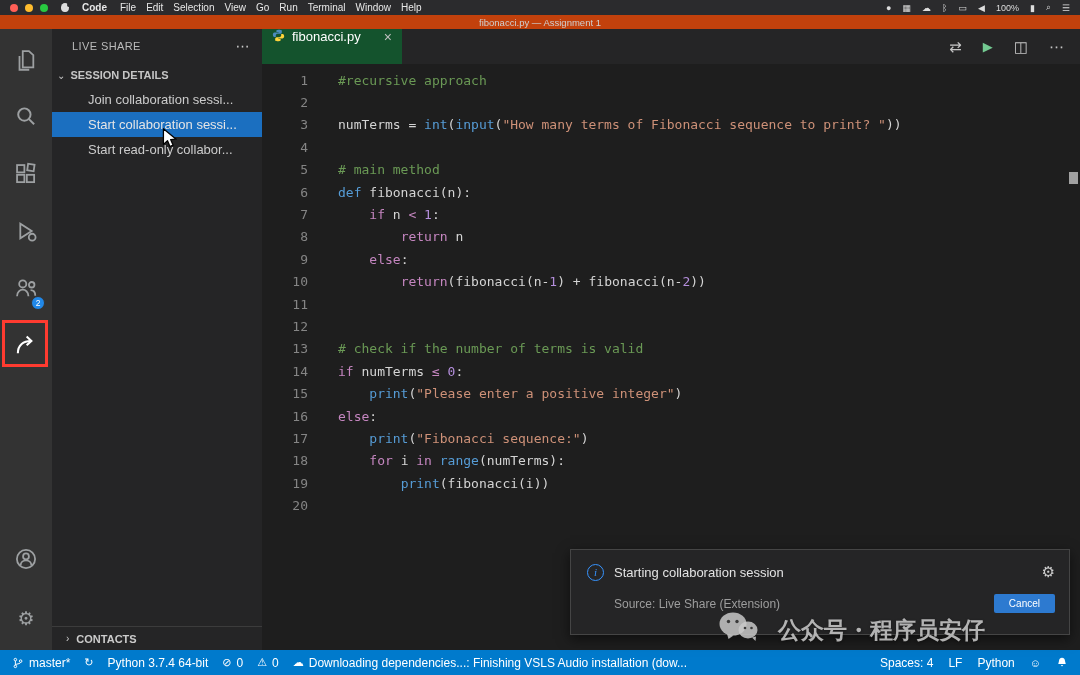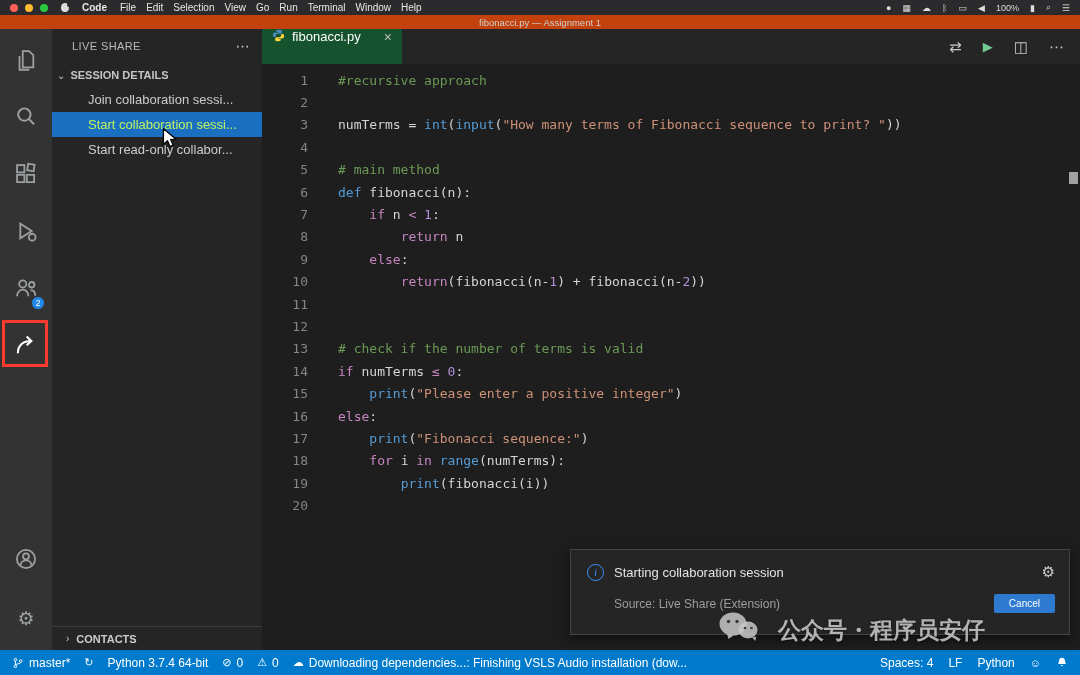--- a/index.html
+++ b/index.html
@@ -44,21 +44,21 @@
   
   .sidebar{ position:absolute; top:29px; left:52px; width:210px; bottom:25px; background:#252526; color:#CCC; }
   .sb-header{ height:34px; display:flex; align-items:center; padding:0 12px 0 20px;
               font-size:11px; letter-spacing:.4px; color:#BBB; }
   .sb-more{ margin-left:auto; font-size:14px; color:#CCC; cursor:pointer; }
   .sb-section{ height:24px; display:flex; align-items:center; gap:5px; padding-left:5px;
                font-size:11px; font-weight:700; color:#C5C5C5; }
   .sb-chevron{ font-size:10px; font-weight:400; }
   .session-item{ height:25px; display:flex; align-items:center; padding-left:36px;
                  font-size:13px; color:#CCC; cursor:pointer; white-space:nowrap; overflow:hidden; }
-  .session-item.selected{ background:var(--t-selection_bg,#1B6FC0); color:#bef264; }
+  .session-item.selected{ background:var(--t-selection_bg,#1B6FC0); color:#e5e5e5; }
   .sb-contacts{ position:absolute; left:0; right:0; bottom:0; height:24px; border-top:1px solid #3C3C3C;
                 display:flex; align-items:center; gap:7px; padding-left:14px;
                 font-size:11px; font-weight:700; color:#CCC; }
 
   .cursor-pointer{ position:absolute; left:162px; top:128px; z-index:30; pointer-events:none; }
 
   
   .editor{ position:absolute; top:29px; left:262px; right:0; bottom:25px; background:#1E1E1E; }
   .tabbar{ height:35px; background:#252526; display:flex; align-items:stretch; }
   .tab{ width:140px; background:#14532d; display:flex; align-items:flex-start; gap:7px;

